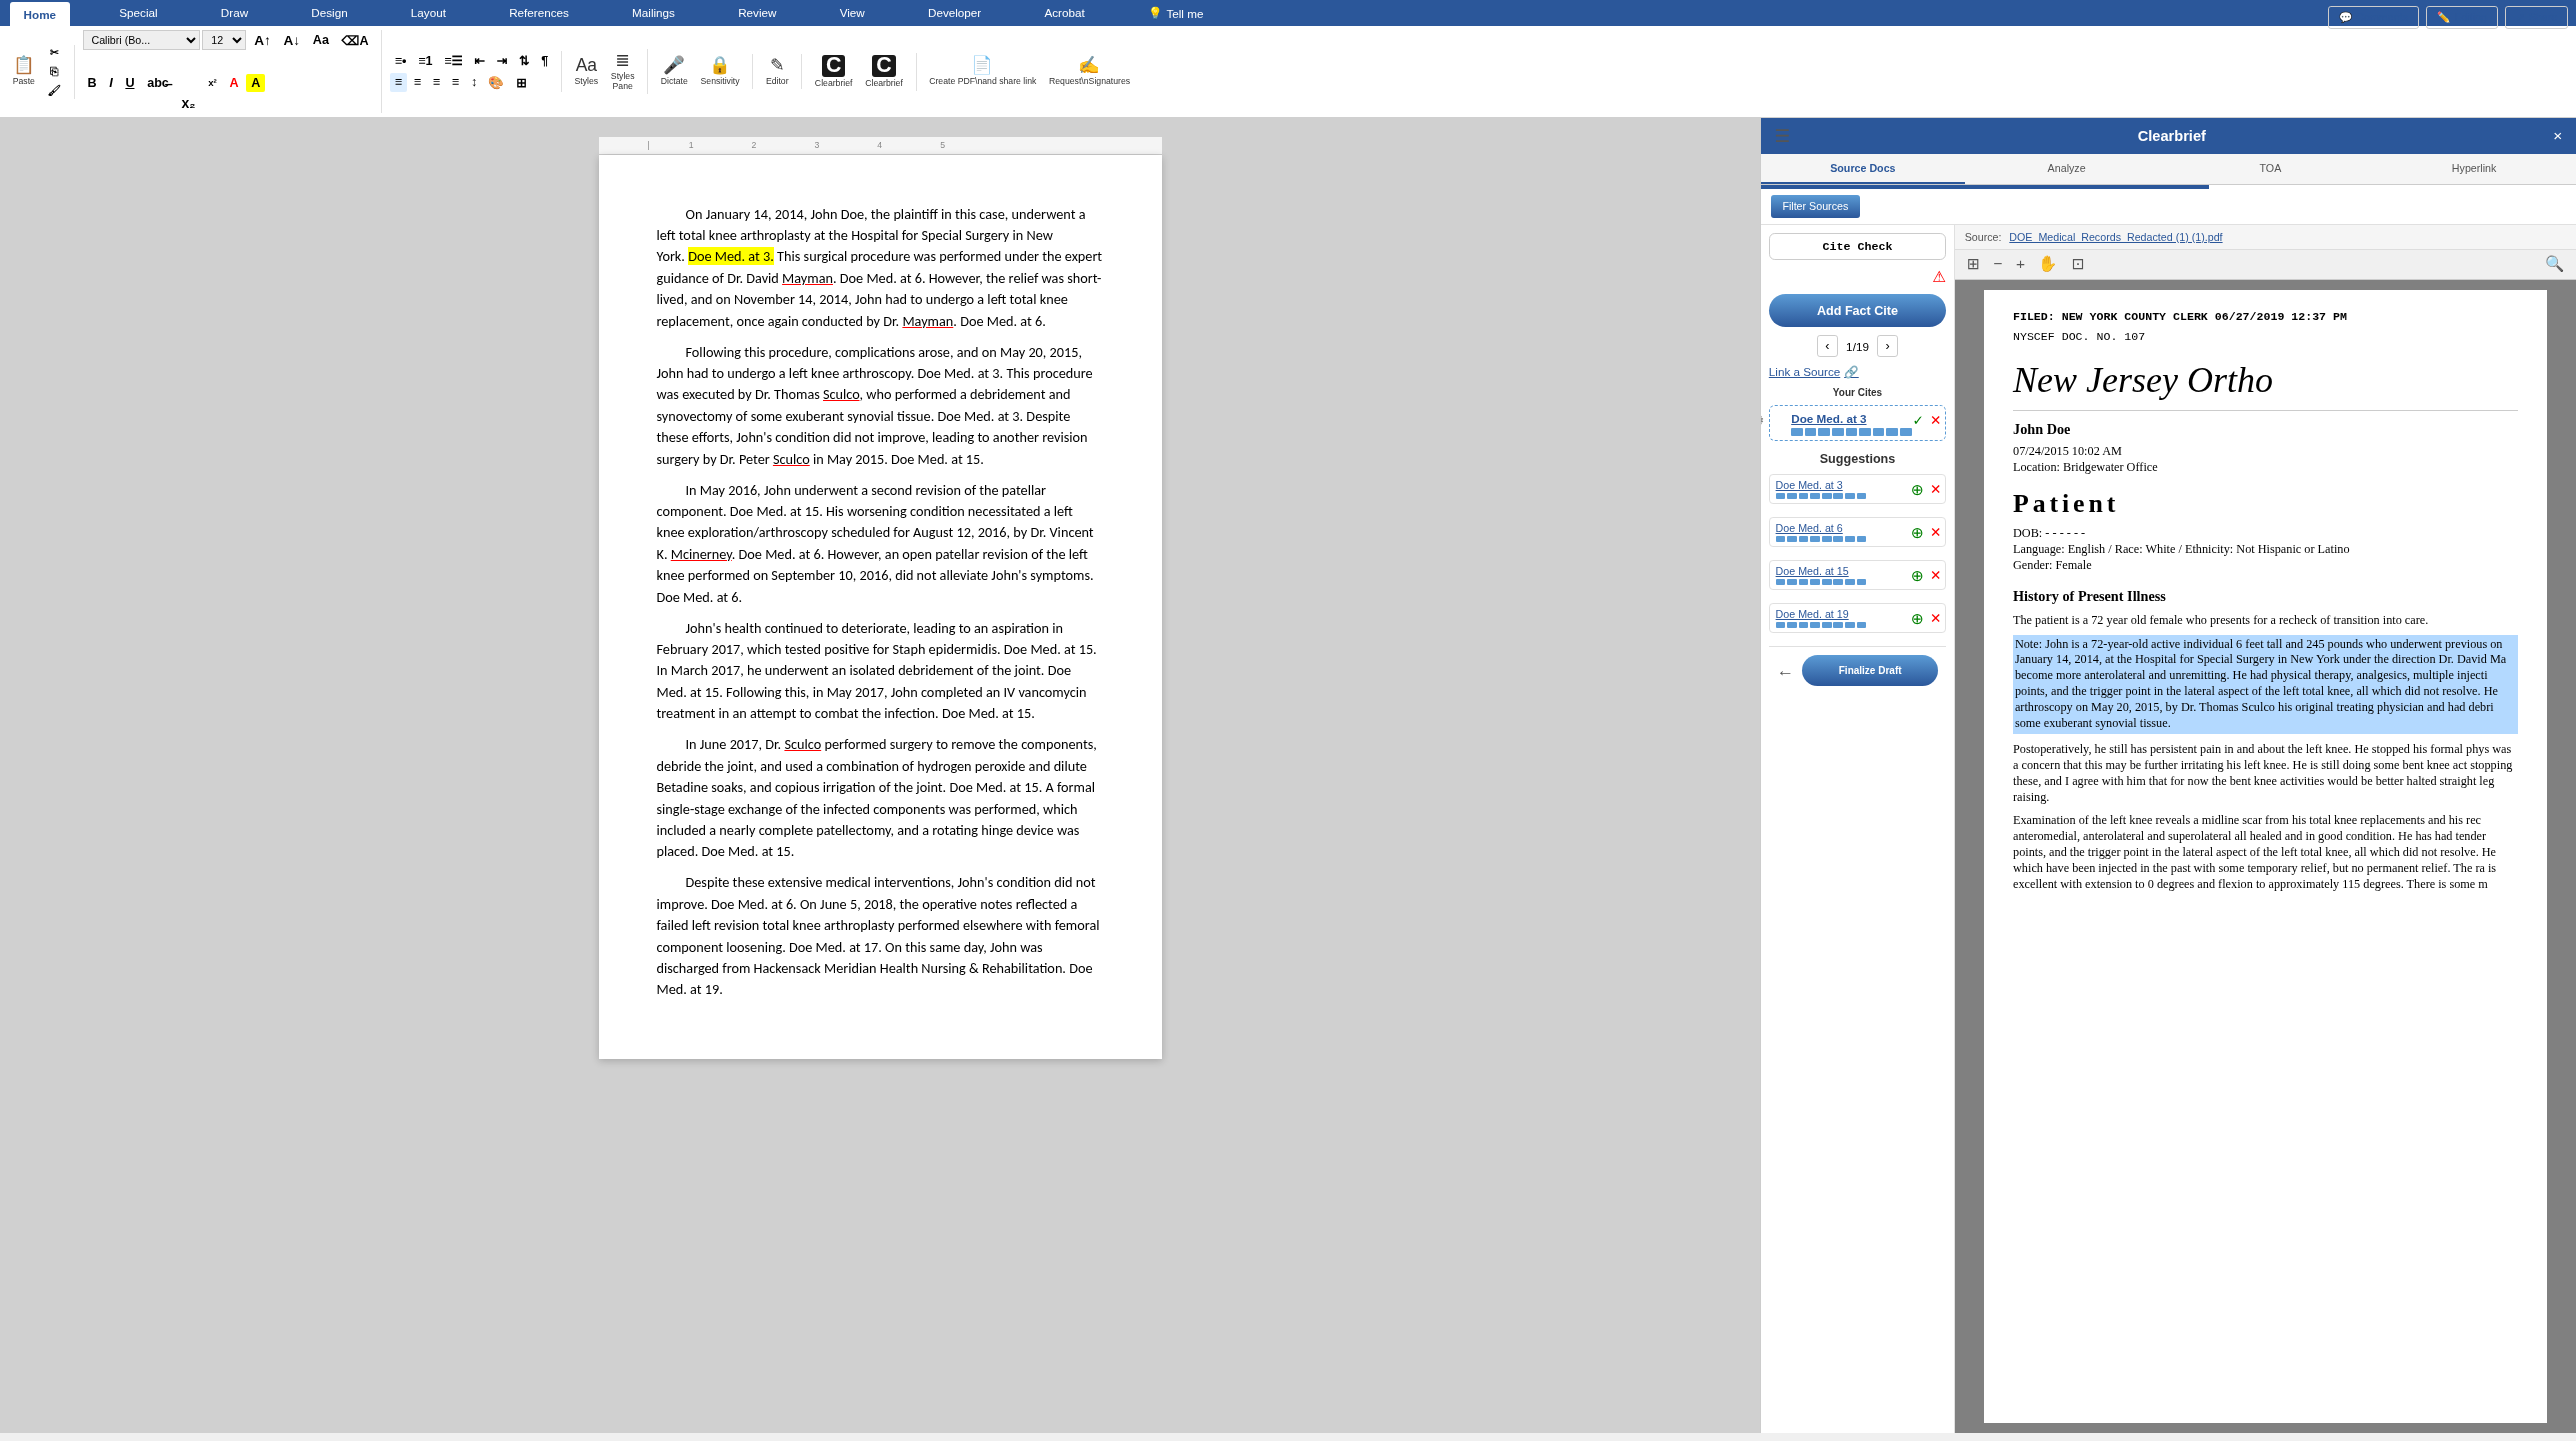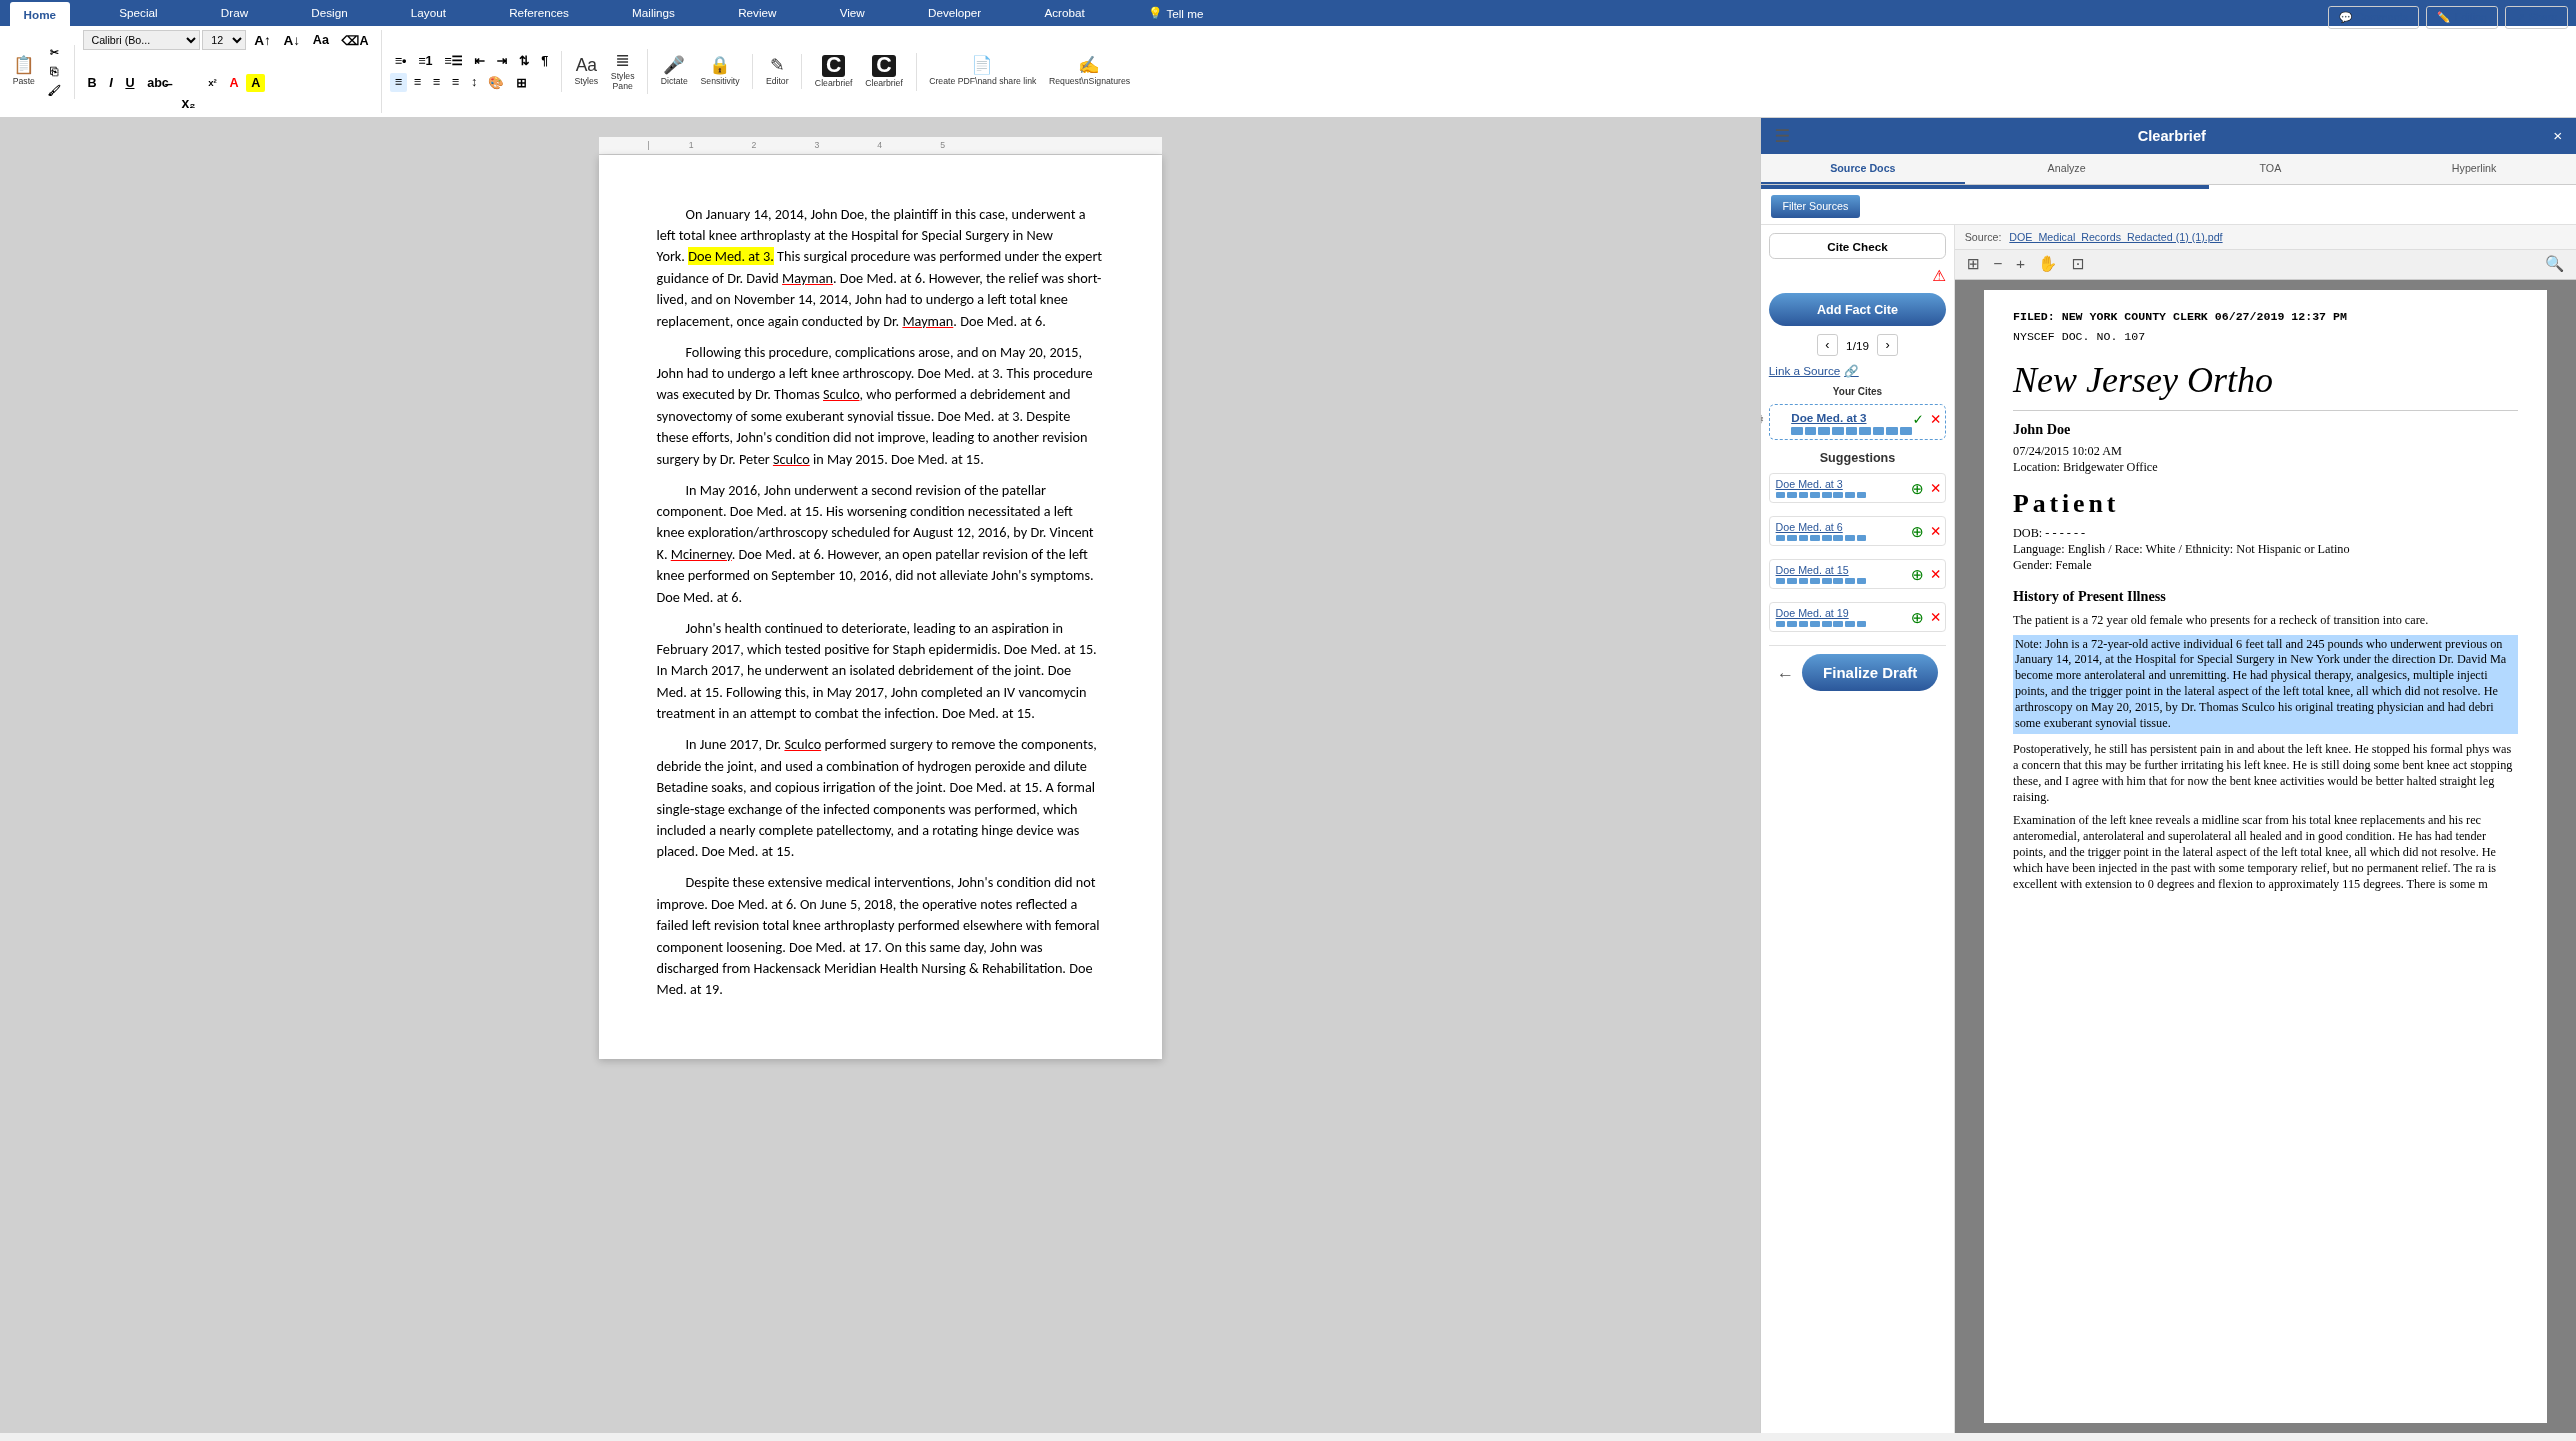--- a/index.html
+++ b/index.html
@@ -62,21 +62,21 @@
     .cite-item-gear { position: absolute; left: -17.5px; top: 5.8px; color: #888; font-size: 13.6px; cursor: pointer; }
     #suggestions-title { font-size: 12.6px; font-weight: 700; text-align: center; color: #333; }
     .suggestion-item { border: 1px solid #e0e0e0; border-radius: 3.9px; padding: 3.9px 5.8px; margin-bottom: 5.8px; position: relative; background: #fff; cursor: pointer; }
     .suggestion-text { color: #2b579a; font-size: 10.7px; text-decoration: underline; }
     .suggestion-bar { display: flex; gap: 1.9px; margin-top: 1.9px; }
     .suggestion-bar-seg { height: 5.8px; width: 9.7px; border-radius: 1px; }
     .suggestion-plus { position: absolute; right: 21.4px; top: 5.8px; color: green; font-size: 15.5px; cursor: pointer; }
     .suggestion-x { position: absolute; right: 3.9px; top: 5.8px; color: red; font-size: 13.6px; cursor: pointer; }
     #finalize-footer { padding: 7.8px; display: flex; align-items: center; gap: 7.8px; border-top: 1px solid #e0e0e0; }
     #back-btn { background: none; border: none; font-size: 17.5px; cursor: pointer; color: #555; }
-    #finalize-btn { flex: 1; background: linear-gradient(180deg, #5b9bd5 0%, #2b579a 100%); color: white; border: none; border-radius: 19.4px; padding: 9.7px; font-size: 15px; font-weight: 700; cursor: pointer; }
+    #finalize-btn { flex: 1; background: linear-gradient(180deg, #5b9bd5 0%, #2b579a 100%); color: white; border: none; border-radius: 19.4px; padding: 9.7px; font-size: 10px; font-weight: 700; cursor: pointer; }
 
     
     #cb-right { flex: 1; display: flex; flex-direction: column; overflow: hidden; }
     #pdf-header { background: #f5f5f5; border-bottom: 1px solid #ddd; padding: 5.8px 9.7px; display: flex; align-items: center; gap: 7.8px; font-size: 10.7px; }
     #pdf-source-label { color: #555; }
     #pdf-source-link { color: #2b579a; text-decoration: underline; cursor: pointer; }
     #pdf-toolbar { background: #f0f0f0; border-bottom: 1px solid #ccc; padding: 3.9px 7.8px; display: flex; align-items: center; gap: 5.8px; }
     .pdf-tool-btn { background: none; border: none; cursor: pointer; font-size: 15.5px; color: #555; padding: 1.9px 3.9px; border-radius: 1.9px; }
     #pdf-content { flex: 1; background: #808080; overflow: auto; padding: 9.7px; display: flex; justify-content: center; }
     #pdf-page-img { background: white; width: 100%; max-width: 563px; min-height: 583px; padding: 19.4px 29px; font-family: 'Times New Roman', serif; font-size: 9.7pt; line-height: 1.4; }
@@ -292,21 +292,21 @@
     <div style="height:3.9px;background:#2b579a;width:55%;"></div>
 
     <div id="search-filter-row">
       <button id="filter-sources-btn">Filter Sources</button>
     </div>
 
     <div id="cb-body">
 
       <div id="cb-left">
 
-        <div id="cite-check-btn" style="border:1.9px solid #ccc;border-radius:5.8px;padding:5.8px 9.7px;text-align:center;font-size:11.7px;font-weight:600;cursor:pointer;">Cite Check</div>
+        <div id="cite-check-btn" style="border:1.9px solid #ccc;border-radius:5.8px;padding:5.8px 9.7px;text-align:center;font-size:11.7px;font-weight:600;cursor:pointer;font-family:Liberation Mono, monospace;">Cite Check</div>
 
         <div style="display:flex;justify-content:flex-end;">
           <span style="color:red;font-size:15.5px;">⚠</span>
         </div>
 
         <button id="add-fact-cite-btn">Add Fact Cite</button>
 
         <div id="nav-arrows">
           <button class="nav-arrow">‹</button>
           <span id="page-indicator">

